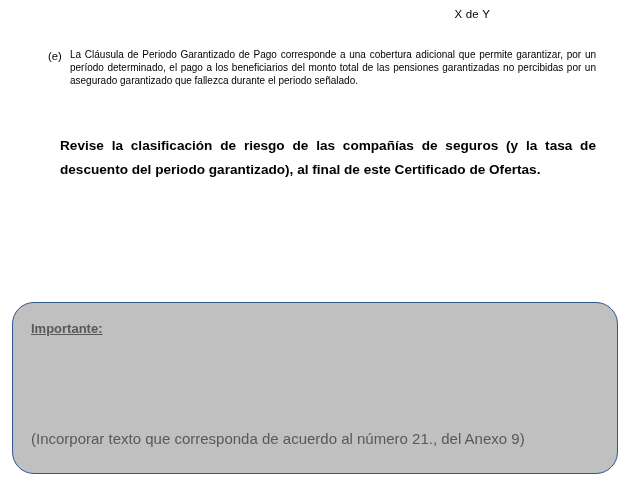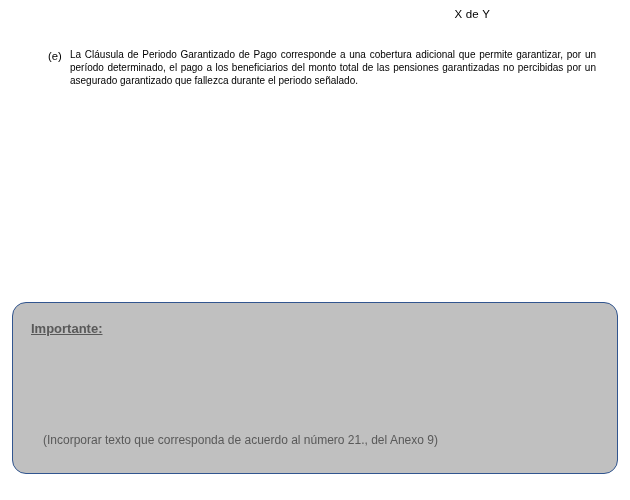--- a/index.html
+++ b/index.html
@@ -69,53 +69,54 @@
   }
   .callout {
     position: absolute;
     left: 12px;
     top: 302px;
     width: 606px;
     height: 172px;
     box-sizing: border-box;
     background: #c0c0c0;
     border: 1.6px solid #31558f;
-    border-radius: 14px;
+    border-radius: 22px;
   }
   .callout-title {
     position: absolute;
     top: 18px;
     left: 18px;
     font-size: 13px;
     font-weight: bold;
     color: #595959;
     text-decoration: underline;
   }
   .callout-note {
     position: absolute;
     bottom: 26px;
-    left: 30px;
+    left: 18px;
     right: 18px;
-    font-size: 12px;
+    font-size: 15px;
     color: #595959;
   }
 </style>
 </head>
 <body>
 
 <div class="page">
 
   <div class="page-header">X de Y</div>
 
   <div class="body-block">
     <div class="para-item">
       <div class="para-marker">(e)</div>
       <div class="para-text">La Cláusula de Periodo Garantizado de Pago corresponde a una cobertura adicional que permite garantizar, por un período determinado, el pago a los beneficiarios del monto total de las pensiones garantizadas no percibidas por un asegurado garantizado que fallezca durante el periodo señalado.</div>
     </div>
   </div>
 
+  <div class="bold-block">Revise la clasificación de riesgo de las compañías de seguros (y la tasa de descuento del periodo garantizado), al final de este Certificado de Ofertas.</div>
 
   <div class="callout">
     <div class="callout-title">Importante:</div>
     <div class="callout-note">(Incorporar texto que corresponda de acuerdo al número 21., del Anexo 9)</div>
   </div>
 
 </div>
 
 </body></html>

